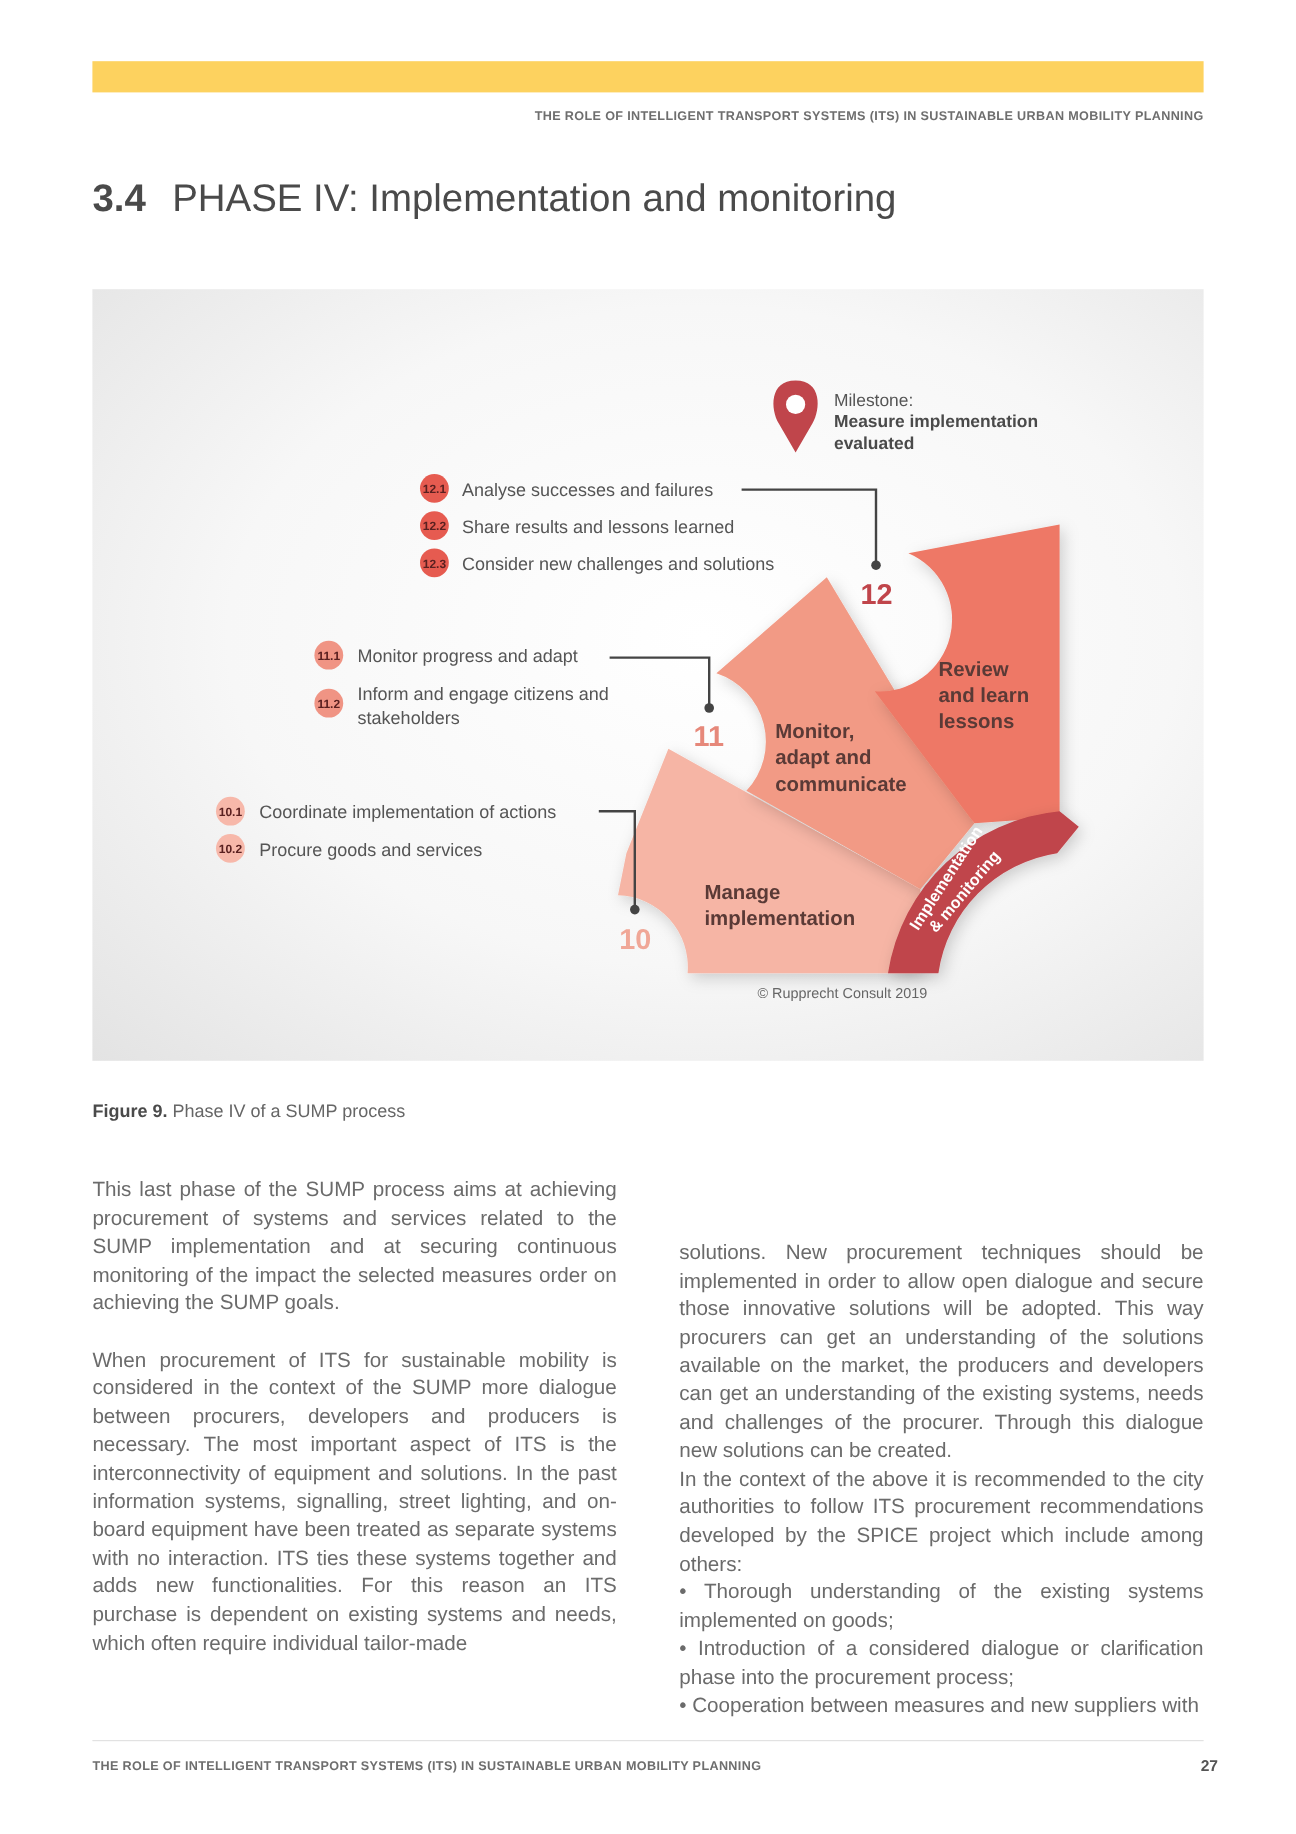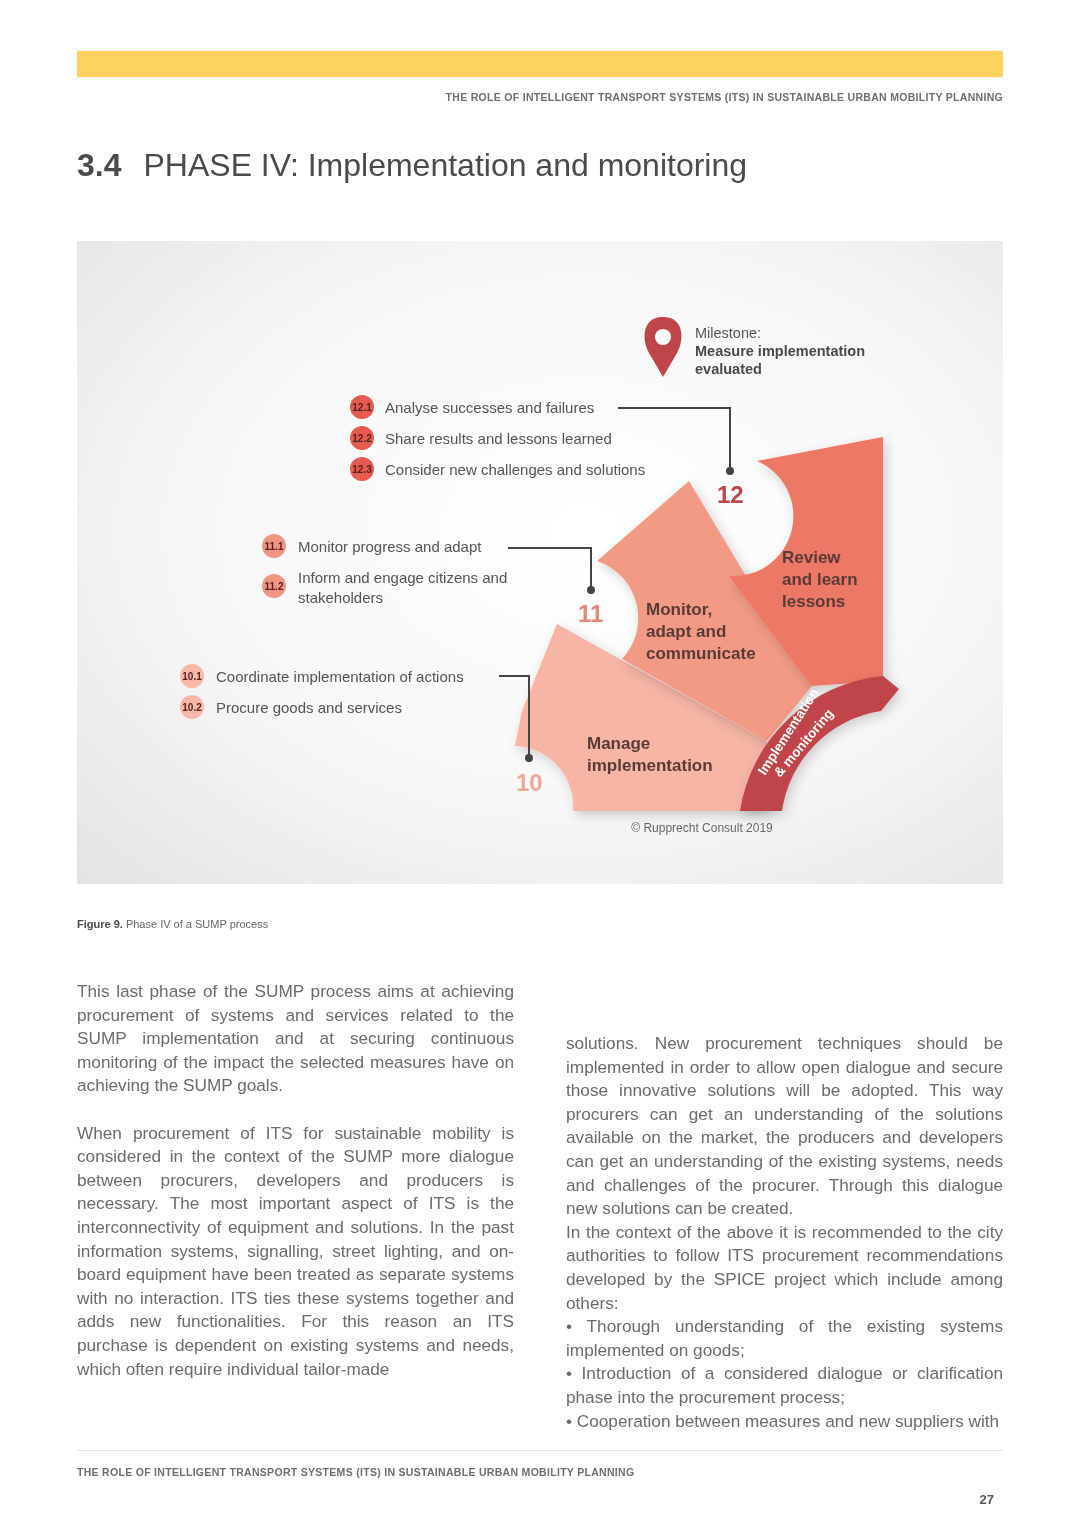--- a/index.html
+++ b/index.html
@@ -7,33 +7,33 @@
          font-family: "DejaVu Sans", "Liberation Sans", sans-serif; color: #5a5a5a; }
   .topbar { position: absolute; left: 77px; top: 51px; width: 926px; height: 26px; background: #fdd25f; }
   .running-head { position: absolute; right: 77px; top: 91px; font-family: "Liberation Sans", sans-serif;
     font-size: 10.5px; font-weight: bold; letter-spacing: 0.3px; color: #6e6e6e; text-transform: uppercase; }
   .section-title { position: absolute; left: 77px; top: 147px; font-family: "Liberation Sans", sans-serif;
     font-size: 32px; color: #4a4a4a; white-space: nowrap; }
   .section-title .num { font-weight: bold; margin-right: 22px; }
   .figure { position: absolute; left: 77px; top: 241px; width: 926px; height: 643px;
     background: radial-gradient(ellipse at 55% 45%, #ffffff 0%, #f7f7f7 55%, #e3e3e3 100%); }
   .figure svg { position: absolute; left: 0; top: 0; }
-  .caption { position: absolute; left: 77px; top: 918px; font-size: 11px; color: #666; font-family: "Liberation Sans", sans-serif; }
+  .caption { position: absolute; left: 77px; top: 918px; font-size: 15px; color: #666; font-family: "Liberation Sans", sans-serif; }
   .caption b { color: #4a4a4a; }
   .col { position: absolute; width: 437px; font-family: "Liberation Sans", sans-serif; font-size: 17.2px;
     line-height: 23.6px; color: #6b6b6b; text-align: justify; }
   .col p { margin: 0; }
   .col-left { left: 77px; top: 980px; }
   .col-right { left: 566px; top: 1032px; }
   .gap { height: 23.6px; }
   .footer-line { position: absolute; left: 77px; top: 1450px; width: 926px; height: 1px; background: #e2e2e2; }
   .footer-text { position: absolute; left: 77px; top: 1466px; font-family: "Liberation Sans", sans-serif;
     font-size: 10.5px; font-weight: bold; color: #6e6e6e; letter-spacing: 0.3px; }
-  .page-num { position: absolute; right: 86px; top: 1464px; font-family: "Liberation Sans", sans-serif;
-    font-size: 13px; font-weight: bold; color: #555; margin-top: 28px; }
+  .page-num { position: absolute; right: 65px; top: 1464px; font-family: "Liberation Sans", sans-serif;
+    font-size: 13px; font-weight: bold; color: #555; }
   .svgtext { font-family: "Liberation Sans", sans-serif; }
 </style>
 </head>
 <body>
 
 <div class="topbar"></div>
 <div class="running-head">THE ROLE OF INTELLIGENT TRANSPORT SYSTEMS (ITS) IN SUSTAINABLE URBAN MOBILITY PLANNING</div>
 
 <div class="section-title">
   <span class="num">3.4</span><span>PHASE IV: Implementation and monitoring</span>
@@ -145,21 +145,21 @@
 
     <text class="svgtext" x="625" y="591" font-size="12" fill="#666" text-anchor="middle">© Rupprecht Consult 2019</text>
   </svg>
 </div>
 
 <div class="caption">
   <b>Figure 9.</b><span> Phase IV of a SUMP process</span>
 </div>
 
 <div class="col col-left">
-  <p>This last phase of the SUMP process aims at achieving procurement of systems and services related to the SUMP implementation and at securing continuous monitoring of the impact the selected measures have on achieving the SUMP goals.</p>
+  <p>This last phase of the SUMP process aims at achieving procurement of systems and services related to the SUMP implementation and at securing continuous monitoring of the impact the selected measures order on achieving the SUMP goals.</p>
   <div class="gap"></div>
   <p>When procurement of ITS for sustainable mobility is considered in the context of the SUMP more dialogue between procurers, developers and producers is necessary. The most important aspect of ITS is the interconnectivity of equipment and solutions. In the past information systems, signalling, street lighting, and on-board equipment have been treated as separate systems with no interaction. ITS ties these systems together and adds new functionalities. For this reason an ITS purchase is dependent on existing systems and needs, which often require individual tailor-made</p>
 </div>
 
 <div class="col col-right">
   <p>solutions. New procurement techniques should be implemented in order to allow open dialogue and secure those innovative solutions will be adopted.  This way procurers can get an understanding of the solutions available on the market, the producers and developers can get an understanding of the existing systems, needs and challenges of the procurer. Through this dialogue new solutions can be created.</p>
   <p>In the context of the above it is recommended to the city authorities to follow ITS procurement recommendations developed by the SPICE project which include among others:</p>
   <p>• Thorough understanding of the existing systems implemented on goods;</p>
   <p>• Introduction of a considered dialogue or clarification phase into the procurement process;</p>
   <p>• Cooperation between measures and new suppliers with</p>

